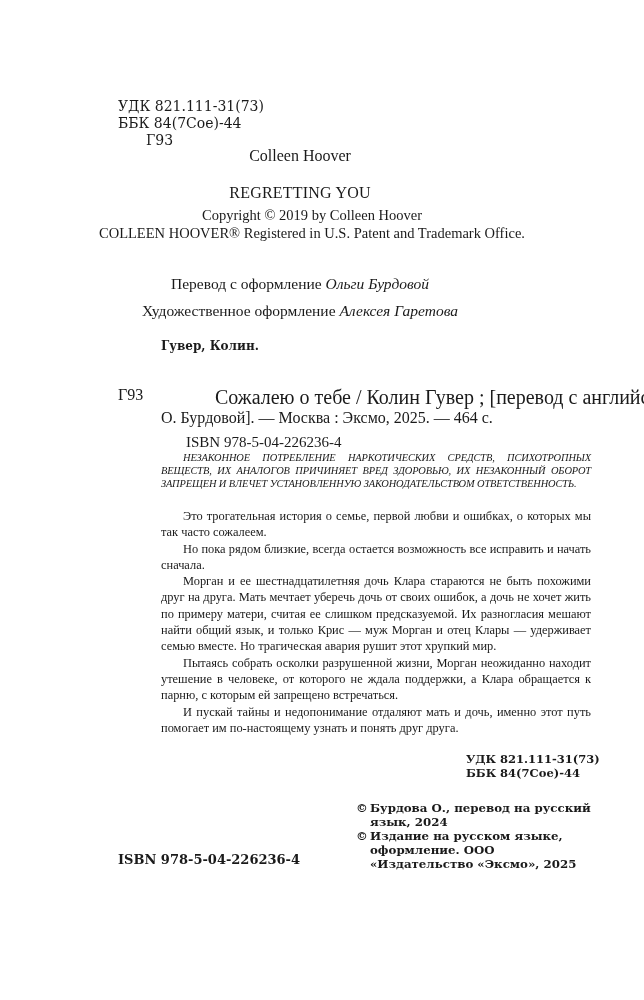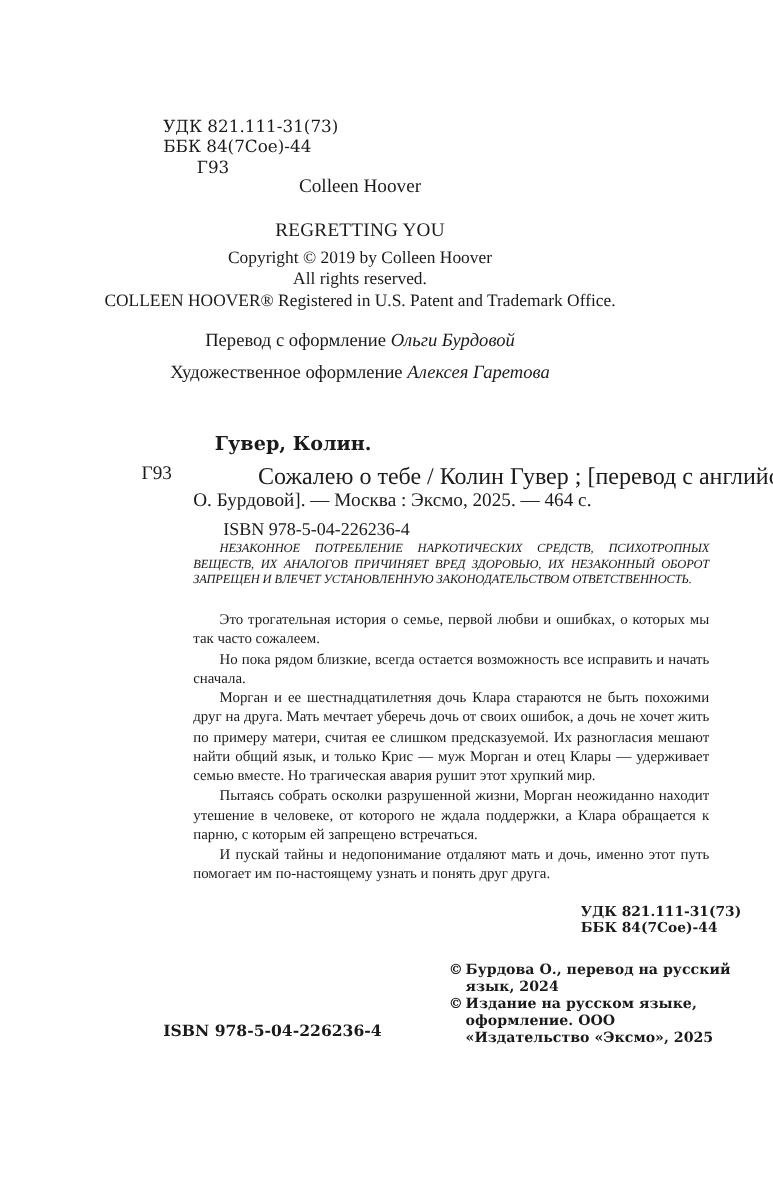--- a/index.html
+++ b/index.html
@@ -3,35 +3,35 @@
 <meta charset="utf-8">
 <style>
   html, body { margin: 0; padding: 0; background: #ffffff; }
   body {
     width: 644px; height: 1000px; position: relative; overflow: hidden;
     color: #1a1a1a;
     font-family: "DejaVu Serif", "Liberation Serif", serif;
   }
   .abs { position: absolute; white-space: nowrap; }
   .serif { font-family: "Liberation Serif", "DejaVu Serif", serif; }
-  .dserif { font-family: "DejaVu Serif", "Liberation Serif", serif; margin-left: 18px; }
+  .dserif { font-family: "DejaVu Serif", "Liberation Serif", serif; }
   .bold { font-weight: bold; }
   .italic { font-style: italic; }
 
   .udk-top { left: 118px; top: 98px; font-size: 14px; line-height: 17px; }
   .g93-top { left: 146px; top: 132px; font-size: 14px; line-height: 17px; }
 
   .center { left: 0; width: 600px; text-align: center; }
   .author { top: 147px; font-size: 16px; }
   .title-en { top: 184px; font-size: 16px; letter-spacing: 0.2px; }
-  .copyright { top: 206px; font-size: 14.5px; line-height: 18px; }
+  .copyright { top: 206px; font-size: 14.5px; line-height: 18px; padding-left: 12px; }
   .translator { top: 275px; font-size: 15.5px; }
   .design { top: 302px; font-size: 15.5px; }
 
-  .cat-author { left: 161px; top: 360px; font-size: 16px; }
+  .cat-author { left: 161px; top: 339px; font-size: 12px; }
   .cat-g93 { left: 118px; top: 386px; font-size: 16px; }
   .cat-line1 { left: 186px; top: 386px; font-size: 20px; margin-left: 29px; }
   .cat-line2 { left: 161px; top: 409px; font-size: 16px; }
   .cat-isbn { left: 186px; top: 434px; font-size: 15px; }
 
   .warning {
     position: absolute; left: 161px; top: 451px; width: 430px;
     font-size: 10.4px; line-height: 13px; text-align: justify;
     text-transform: uppercase; letter-spacing: -0.1px;
   }
@@ -63,21 +63,20 @@
     <div>УДК 821.111-31(73)</div>
     <div>ББК 84(7Сое)-44</div>
   </div>
   <div class="abs dserif g93-top">Г93</div>
 
   <div class="abs serif center author">Colleen Hoover</div>
   <div class="abs serif center title-en">REGRETTING YOU</div>
 
   <div class="abs serif center copyright">
     <div>Copyright © 2019 by Colleen Hoover</div>
-    <div>All rights reserved.</div>
     <div>COLLEEN HOOVER® Registered in U.S. Patent and Trademark Office.</div>
   </div>
 
   <div class="abs serif center translator">
     <span>Перевод с оформление</span>
     <span class="italic">Ольги Бурдовой</span>
   </div>
   <div class="abs serif center design">
     <span>Художественное оформление</span>
     <span class="italic">Алексея Гаретова</span>

